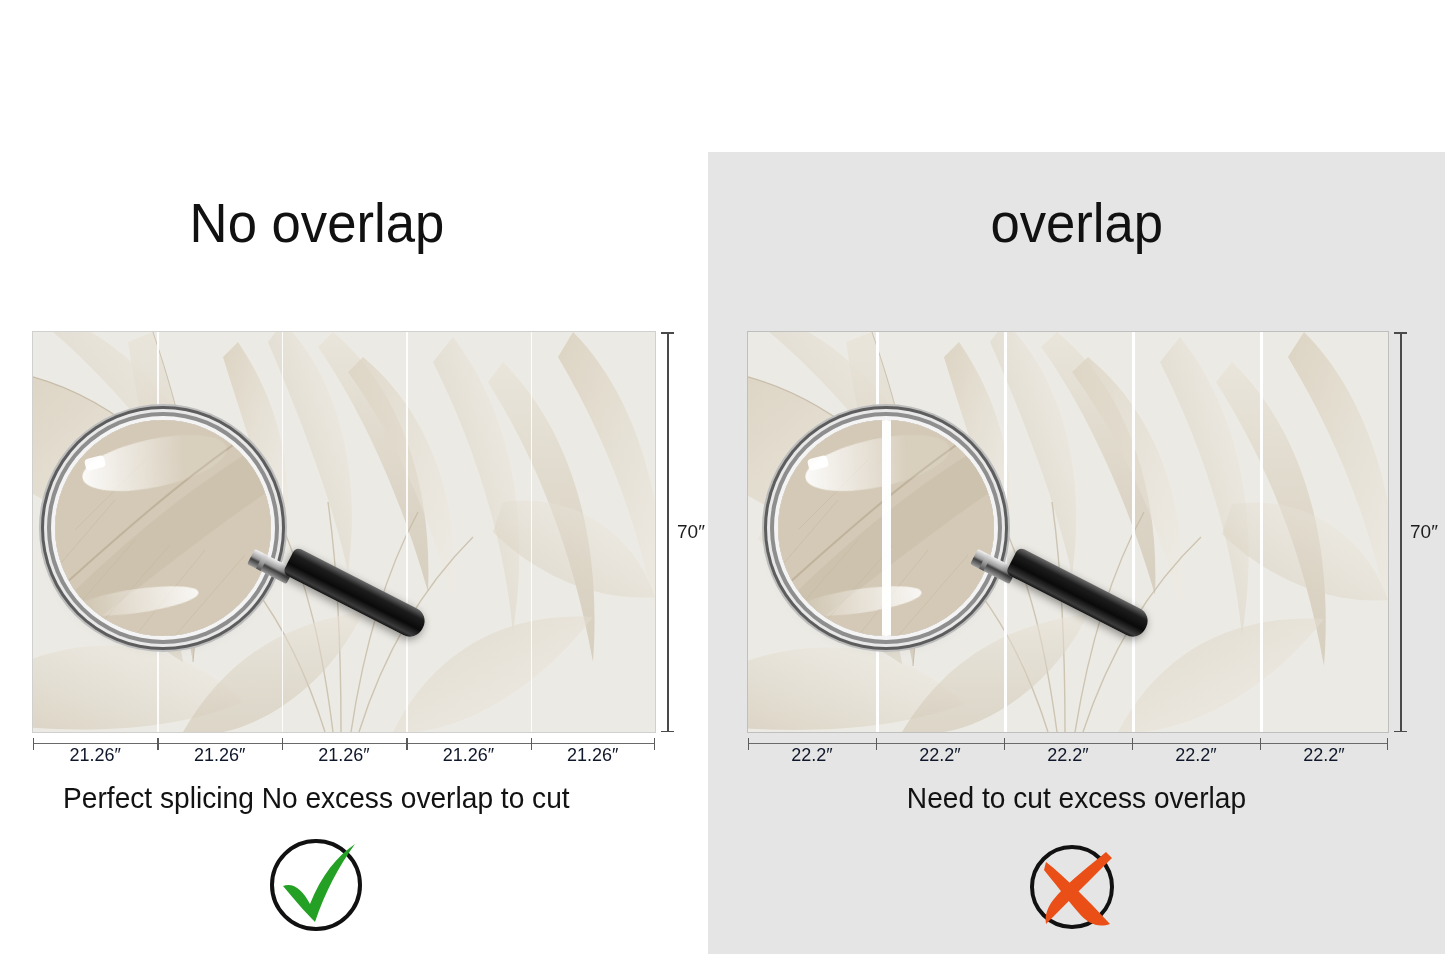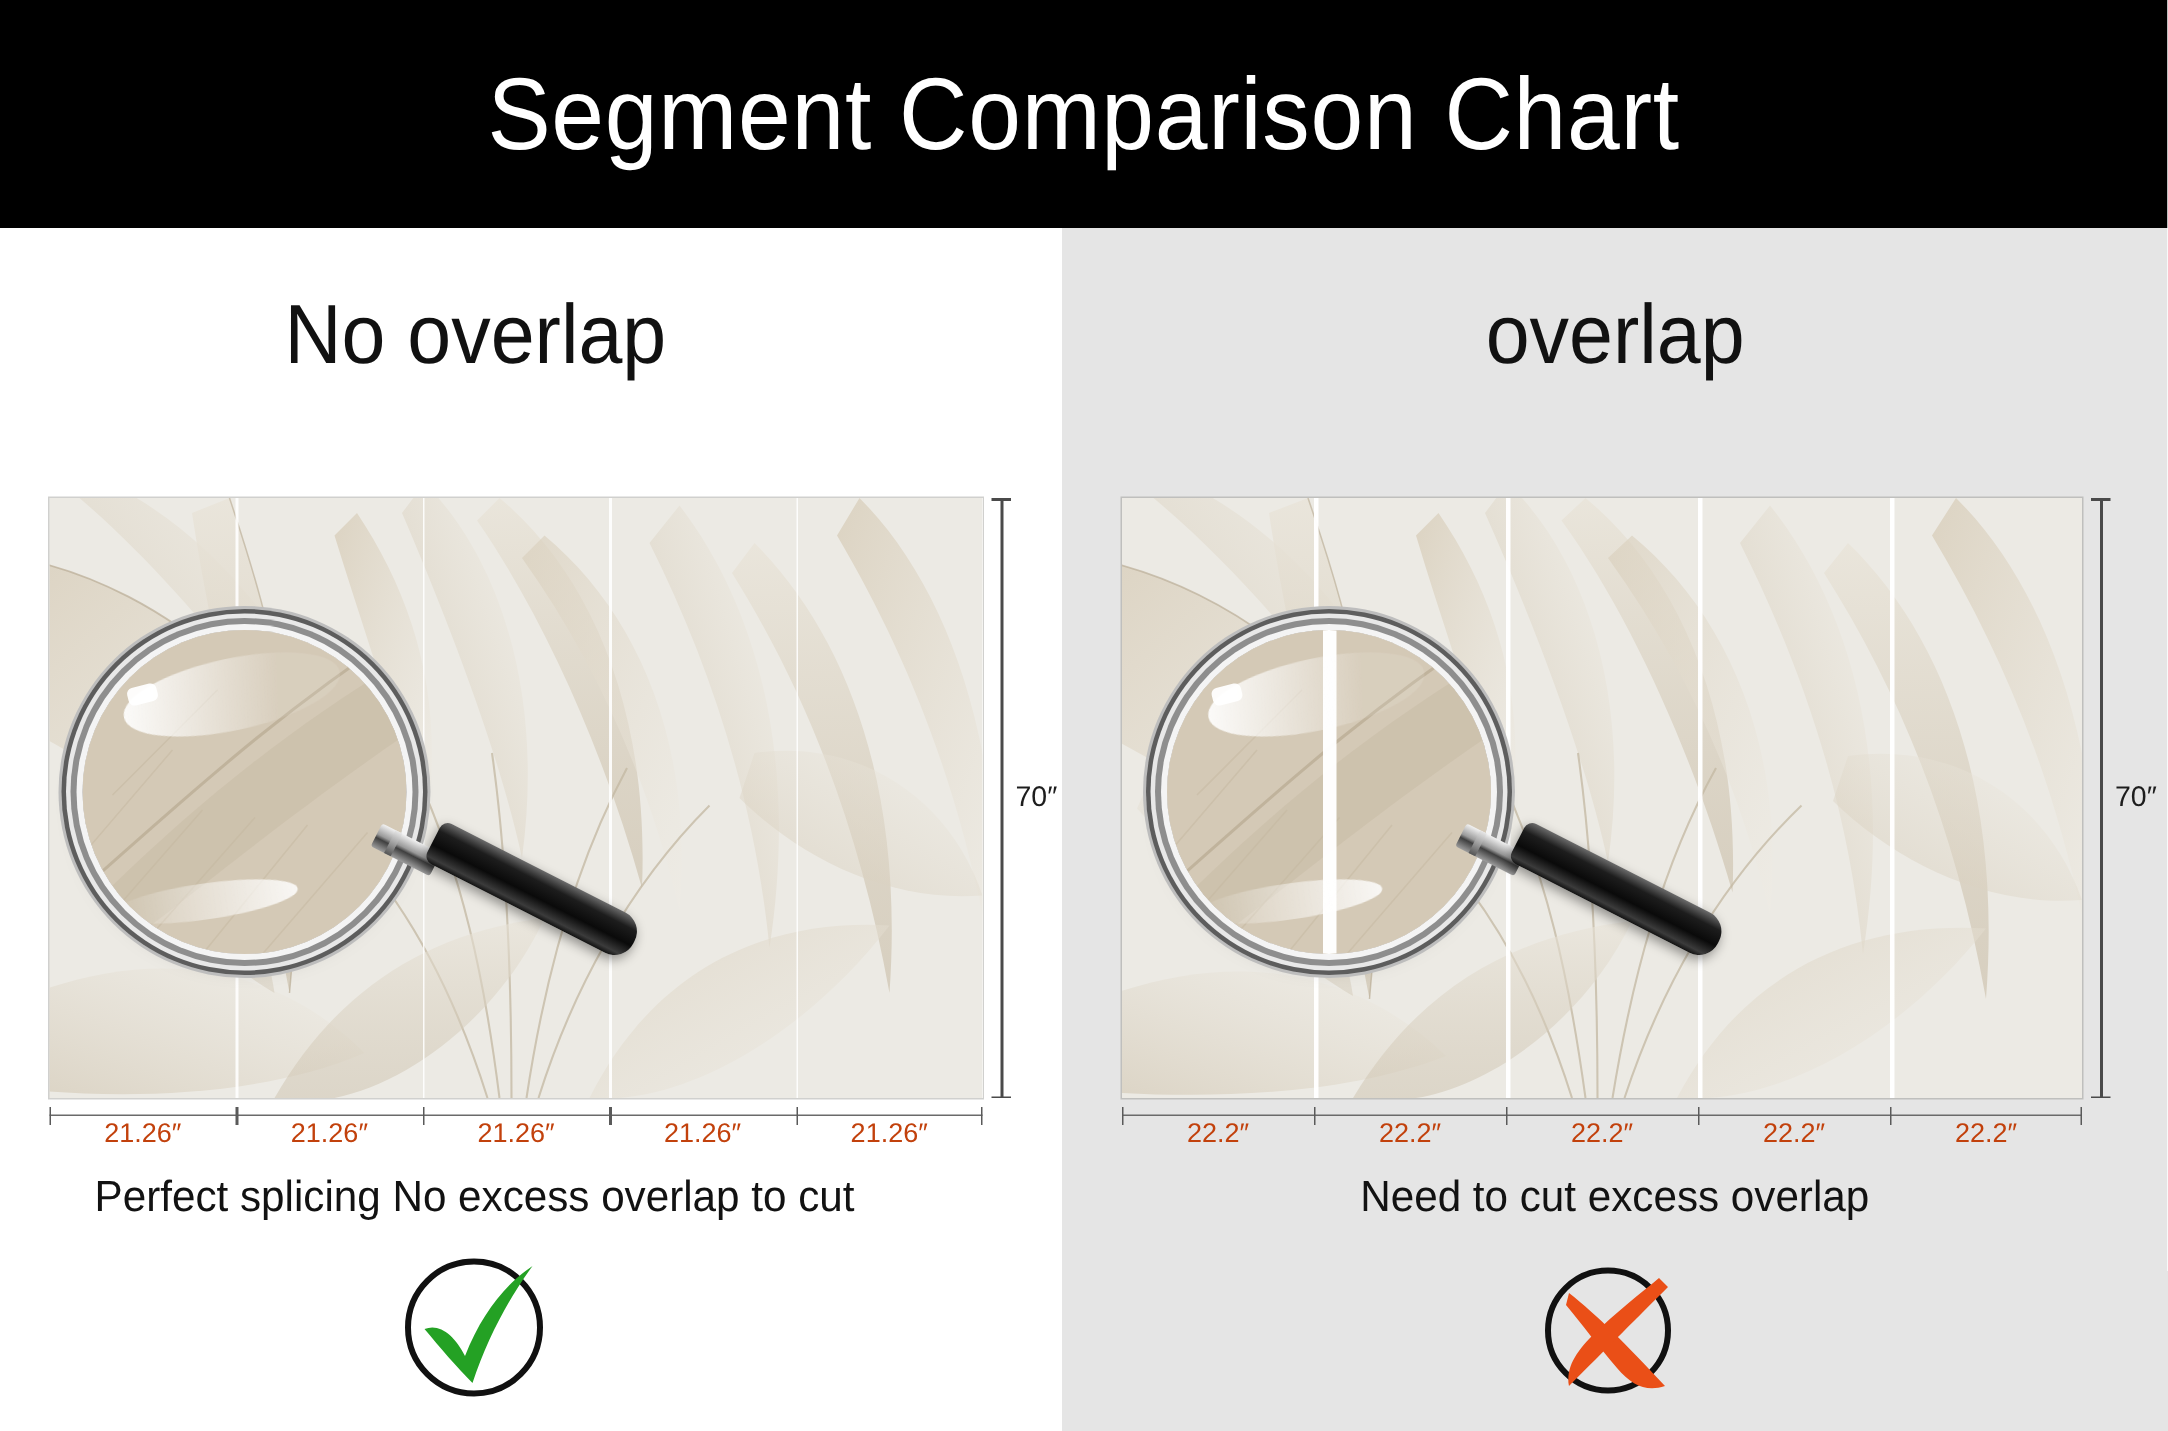--- a/index.html
+++ b/index.html
@@ -132,41 +132,38 @@
   .dim-v .lbl{
     position:absolute;left:16px;top:50%;transform:translateY(-50%);
     font-size:19px;color:#1d1d1d;white-space:nowrap;
   }
 
   .dim-h{position:absolute;left:0;width:100%;height:26px;}
   .dim-h .line{position:absolute;left:0;right:0;top:5px;height:1.4px;background:#6a6a6a;}
   .dim-h .tick{position:absolute;top:0;width:1.4px;height:12px;background:#5a5a5a;}
   .dim-h .seg{
     position:absolute;top:7px;text-align:center;
-    font-size:18px;color:#c2410c;white-space:nowrap;
+    font-size:18px;color:#0f172a;white-space:nowrap;
   }
 
   
   .caption{
     position:absolute;left:0;width:100%;top:630px;text-align:center;
     font-size:29px;color:#121212;transform:scaleX(.97);
   }
   .half-left .caption{padding-right:24px;}
 
   .badge{position:absolute;top:680px;left:50%;transform:translateX(-50%);width:106px;height:106px;}
   .badge svg{width:100%;height:100%;display:block;}
 </style>
 </head>
 <body>
 
 <div class="page">
 
-  <div class="header">
-    <div class="header-title">Segment Comparison Chart</div>
-  </div>
 
   <div class="half half-left">
 
     <div class="panel-heading">No overlap</div>
 
     <div class="mural-wrap mural-left">
 
       <div class="mural">
         <svg viewBox="0 0 622 400" preserveAspectRatio="none">
           <defs>

